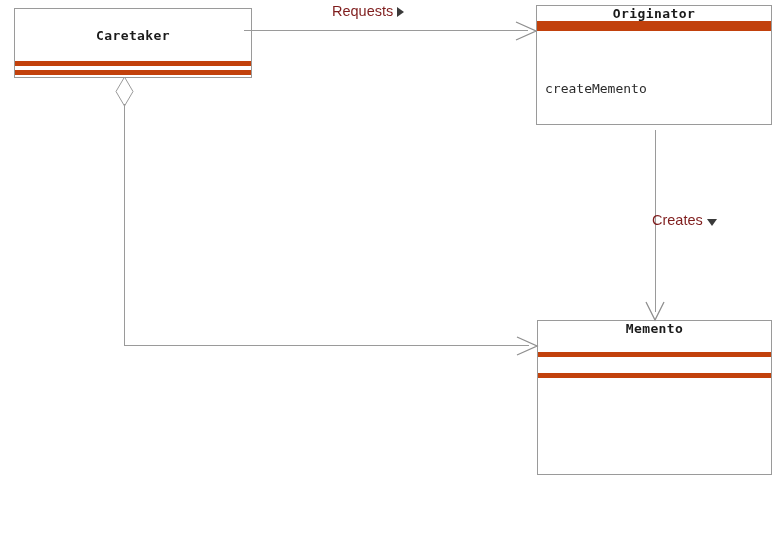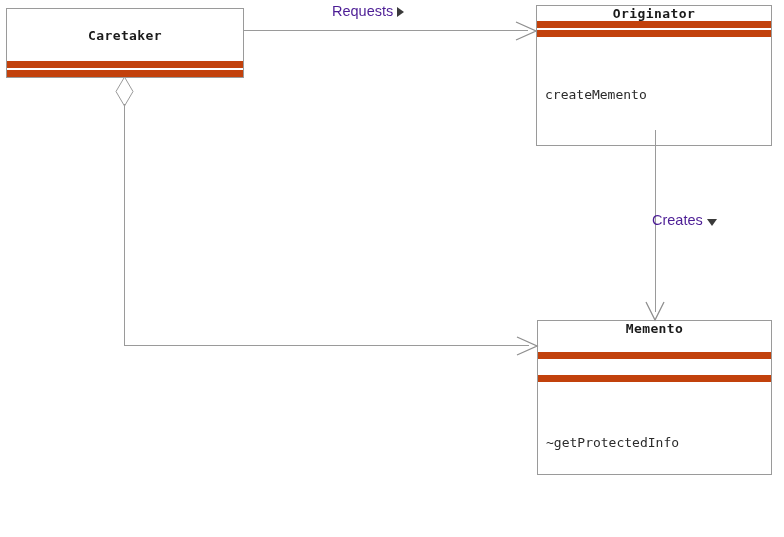--- a/index.html
+++ b/index.html
@@ -27,21 +27,21 @@
     background: #ffffff;
     border: 1px solid #9a9a9a;
     display: flex;
     flex-direction: column;
   }
   .uml-compartment {
     box-sizing: border-box;
     position: relative;
   }
   .uml-compartment + .uml-compartment {
-    border-top: 7px solid #c2410c;
+    border-top: 5px solid #c2410c;
   }
   .uml-title {
     display: flex;
     align-items: center;
     justify-content: center;
     font-family: "DejaVu Sans Mono", "Liberation Mono", monospace;
     font-weight: bold;
     font-size: 13px;
     color: #1b1b1b;
     letter-spacing: 0.4px;
@@ -70,21 +70,21 @@
     position: absolute;
     background: #9a9a9a;
   }
   .edge-line.h { height: 1px; }
   .edge-line.v { width: 1px; }
 
   .edge-label {
     position: absolute;
     font-family: "Liberation Sans", sans-serif;
     font-size: 14.5px;
-    color: #4c1d95;
+    color: #7f1d1d;
     white-space: nowrap;
     display: flex;
     align-items: center;
     gap: 4px;
   }
   .edge-label .tri {
     display: inline-block;
     width: 0;
     height: 0;
     position: relative;
@@ -117,39 +117,38 @@
     fill: #ffffff;
     stroke: #9a9a9a;
     stroke-width: 1px;
   }
 </style>
 </head>
 <body>
 
 <div id="canvas">
 
-  <div class="uml-class" style="left:6px; top:8px; width:238px; height:70px;">
+  <div class="uml-class" style="left:14px; top:8px; width:238px; height:70px;">
     <div class="uml-compartment uml-title" style="height:52px;">Caretaker</div>
     <div class="uml-compartment uml-empty" style="height:9px;"></div>
     <div class="uml-compartment uml-empty" style="flex:1;"></div>
   </div>
 
-  <div class="uml-class" style="left:536px; top:5px; width:236px; height:141px;">
+  <div class="uml-class" style="left:536px; top:5px; width:236px; height:120px;">
     <div class="uml-compartment uml-title" style="height:45px;">Originator</div>
     <div class="uml-compartment uml-empty" style="height:20px;"></div>
     <div class="uml-compartment uml-members" style="flex:1;">
       <span class="member-line">createMemento</span>
     </div>
   </div>
 
   <div class="uml-class" style="left:537px; top:320px; width:235px; height:155px;gap:16px;">
     <div class="uml-compartment uml-title" style="height:46px;">Memento</div>
     <div class="uml-compartment uml-empty" style="height:24px;"></div>
     <div class="uml-compartment uml-members" style="flex:1; padding-top:11px;">
-      <span class="member-line">~getProtectedInfo</span>
       <span class="member-line blank"></span>
       
       
     </div>
   </div>
 
   <div class="edge-line h" style="left:244px; top:30px; width:284px;"></div>
   <svg class="arrow-svg" style="left:508px; top:20px;" width="34" height="22" viewBox="0 0 34 22">
     <polyline points="8,2 28,11 8,20"></polyline>
   </svg>

